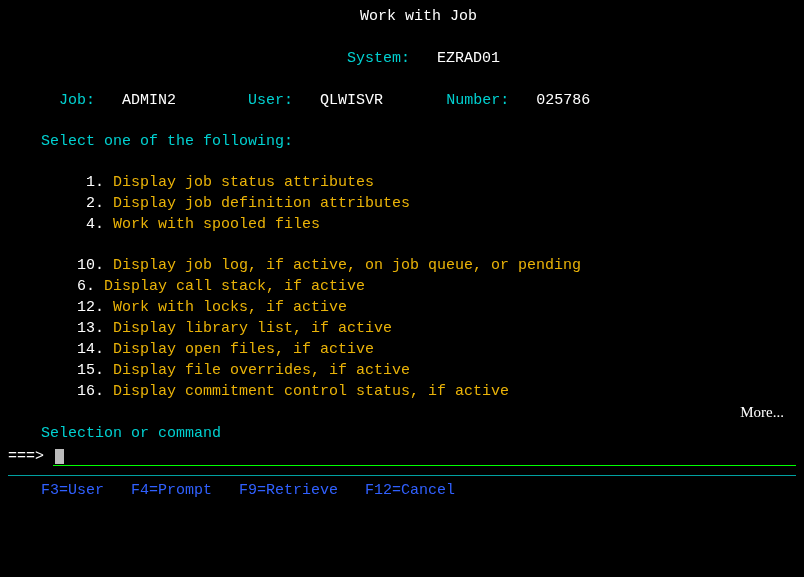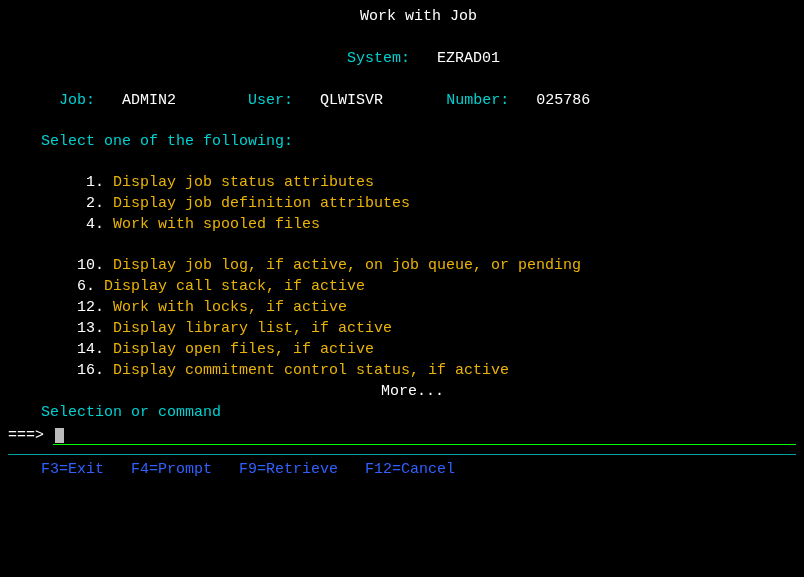--- a/index.html
+++ b/index.html
@@ -17,21 +17,21 @@
   .white { color: #ffffff; }
   .cyan  { color: #00d0d0; }
   .green { color: #eab308; }
 
   .row { white-space: pre; margin-left: 33px; }
   .title-row { text-align: center; }
   .sys-row { text-align: center; padding-right: 8px; }
 
   .menu-item { cursor: pointer; }
 
-  .more { text-align: center; padding-right: 12px; }
+  .more { text-align: right; padding-right: 12px; font-family: Liberation Serif, serif; }
 
   .cmdline { display: flex; align-items: center; margin-top: 2px; }
   .prompt { color: #ffffff; white-space: pre; }
   .input-wrap { flex: 1; position: relative; height: 18px; }
   .input {
     width: 100%;
     background: transparent;
     border: none;
     color: #00ff00;
     font: inherit;
@@ -80,31 +80,32 @@
 <div id="menu">
     <div class="row menu-item"><span class="white">     1. </span><span class="green">Display job status attributes</span></div>
     <div class="row menu-item"><span class="white">     2. </span><span class="green">Display job definition attributes</span></div>
     <div class="row menu-item"><span class="white">     4. </span><span class="green">Work with spooled files</span></div>
     <div class="blank"></div>
     <div class="row menu-item"><span class="white">    10. </span><span class="green">Display job log, if active, on job queue, or pending</span></div>
     <div class="row menu-item"><span class="white">    6. </span><span class="green">Display call stack, if active</span></div>
     <div class="row menu-item"><span class="white">    12. </span><span class="green">Work with locks, if active</span></div>
     <div class="row menu-item"><span class="white">    13. </span><span class="green">Display library list, if active</span></div>
     <div class="row menu-item"><span class="white">    14. </span><span class="green">Display open files, if active</span></div>
+    <div class="row menu-item"><span class="white">    15. </span><span class="green">Display file overrides, if active</span></div>
     <div class="row menu-item"><span class="white">    16. </span><span class="green">Display commitment control status, if active</span></div>
   </div>
 
 <div class="row more white">More...</div>
 
 <div class="row cyan">Selection or command</div>
 
 <div class="cmdline">
   <span class="prompt">===&gt; </span>
   <div class="input-wrap">
     <span class="cursor"></span>
     <input class="input" value="" style="">
     <div class="underline"></div>
   </div>
 </div>
 
 <div class="sep"></div>
 
-<div class="row fkeys" id="fkeys"><span>F3=Exit</span><span>   </span><span>F4=Prompt</span><span>   </span><span>F9=Retrieve</span><span>   </span><span>F12=Cancel</span></div>
+<div class="row fkeys" id="fkeys"><span>F3=User</span><span>   </span><span>F4=Prompt</span><span>   </span><span>F9=Retrieve</span><span>   </span><span>F12=Cancel</span></div>
 
 </body></html>

